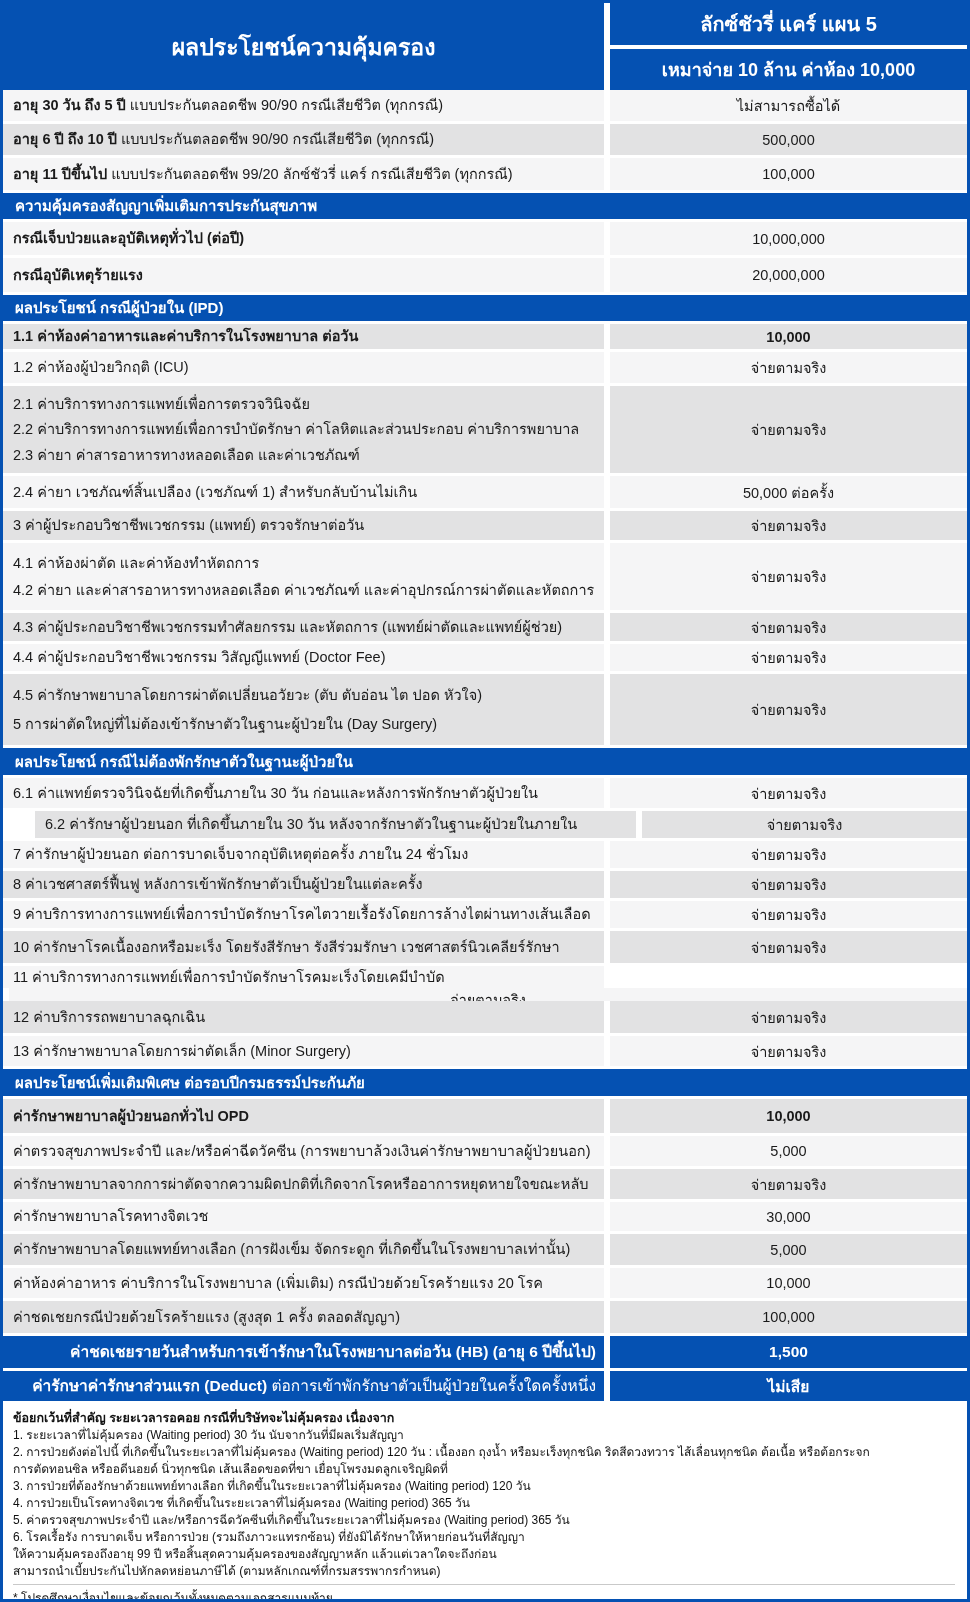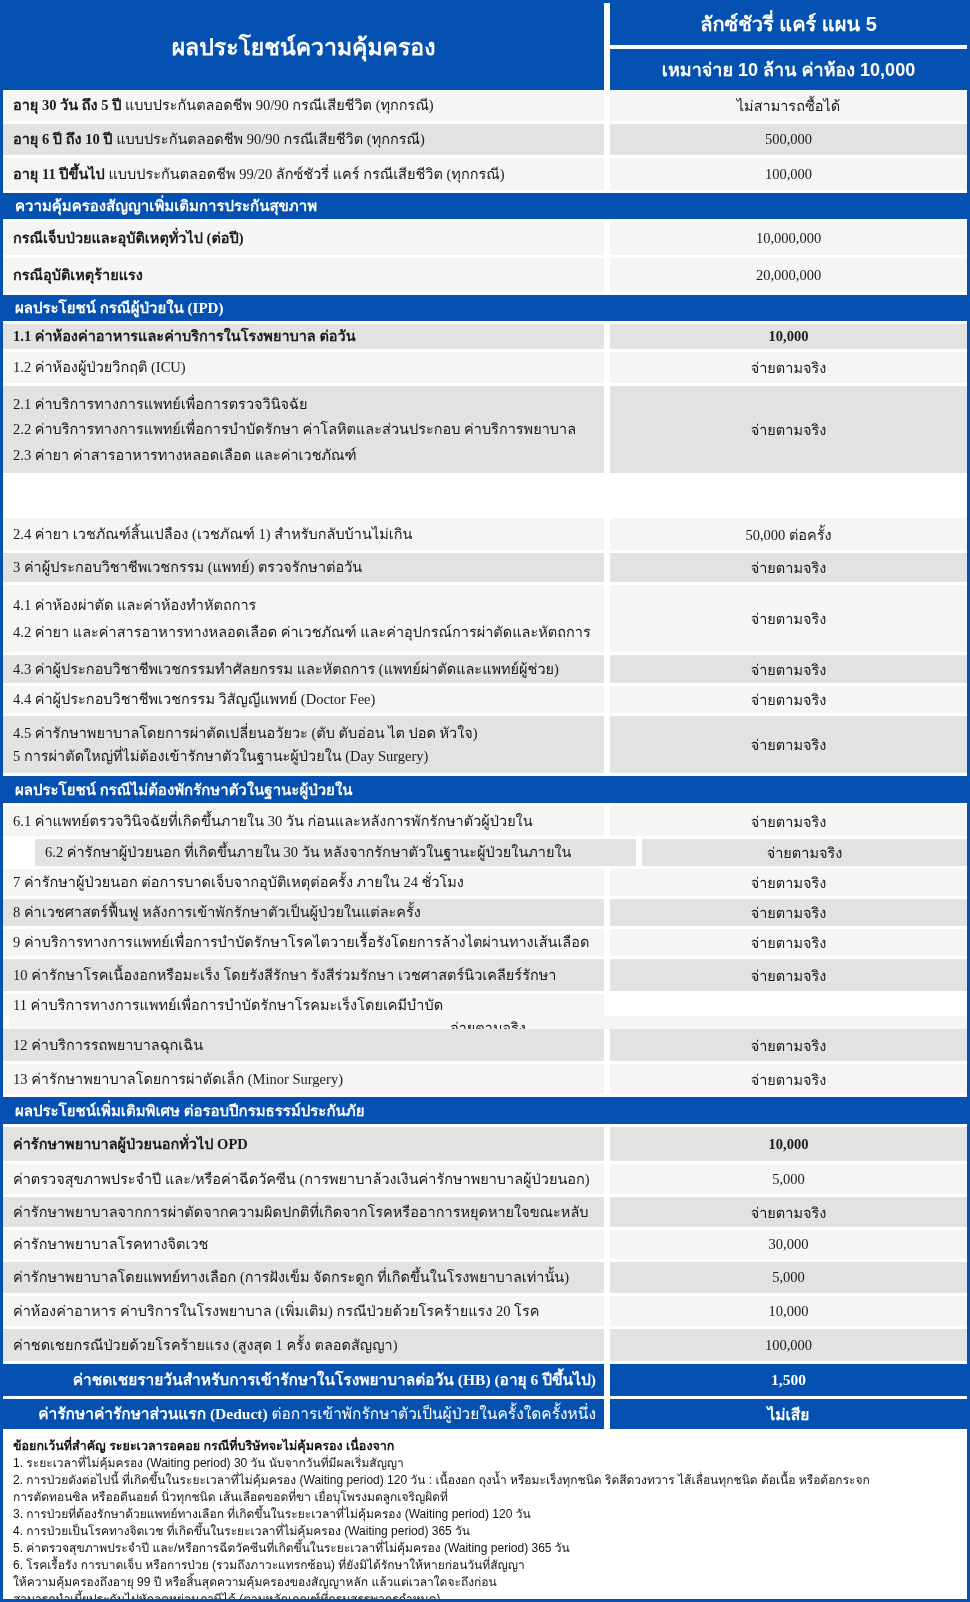--- a/index.html
+++ b/index.html
@@ -26,21 +26,21 @@
   .hdr-plan {
     flex: 1; display: flex; align-items: center; justify-content: center;
     color: #fff; font-weight: bold; font-size: 20px; background: #0551b2;
     border-bottom: 4px solid #ffffff;
   }
   .hdr-sub {
     flex: 1; display: flex; align-items: center; justify-content: center;
     color: #fff; font-weight: bold; font-size: 18px; background: #0551b2;
   }
   
-  .tbody { flex: 1; display: flex; flex-direction: column; font-family: Liberation Serif, serif; }
+  .tbody { flex: 1; display: flex; flex-direction: column; }
   .row { display: flex; border-bottom: 3px solid #ffffff; flex: 0 0 auto; }
   .row.section { background: #0551b2; align-items: center; }
   .section-label {
     color: #ffffff; font-weight: bold; font-size: 15px; padding-left: 12px;
   }
   .cell.label {
     width: 601px; padding: 2px 8px 2px 10px;
     display: flex; flex-direction: column; justify-content: space-evenly;
     font-size: 14.5px; line-height: 1.25;
   }
@@ -131,21 +131,21 @@
         <div class="cell value">จ่ายตามจริง</div>
       </div>
       <div class="row item dark" style="height: 90px;">
         <div class="cell label">
           <div class="line"><span>2.1 ค่าบริการทางการแพทย์เพื่อการตรวจวินิจฉัย</span></div>
           <div class="line"><span>2.2 ค่าบริการทางการแพทย์เพื่อการบำบัดรักษา ค่าโลหิตและส่วนประกอบ ค่าบริการพยาบาล</span></div>
           <div class="line"><span>2.3 ค่ายา ค่าสารอาหารทางหลอดเลือด และค่าเวชภัณฑ์</span></div>
         </div>
         <div class="cell value">จ่ายตามจริง</div>
       </div>
-      <div class="row item light" style="height: 35px; margin-top: 42px;">
+      <div class="row item light" style="height: 35px;">
         <div class="cell label">
           <div class="line"><span>2.4 ค่ายา เวชภัณฑ์สิ้นเปลือง (เวชภัณฑ์ 1) สำหรับกลับบ้านไม่เกิน</span></div>
         </div>
         <div class="cell value">50,000 ต่อครั้ง</div>
       </div>
       <div class="row item dark" style="height: 32px;">
         <div class="cell label">
           <div class="line"><span>3 ค่าผู้ประกอบวิชาชีพเวชกรรม (แพทย์) ตรวจรักษาต่อวัน</span></div>
         </div>
         <div class="cell value">จ่ายตามจริง</div>
@@ -162,21 +162,21 @@
           <div class="line"><span>4.3 ค่าผู้ประกอบวิชาชีพเวชกรรมทำศัลยกรรม และหัตถการ (แพทย์ผ่าตัดและแพทย์ผู้ช่วย)</span></div>
         </div>
         <div class="cell value">จ่ายตามจริง</div>
       </div>
       <div class="row item light" style="height: 30px;">
         <div class="cell label">
           <div class="line"><span>4.4 ค่าผู้ประกอบวิชาชีพเวชกรรม วิสัญญีแพทย์ (Doctor Fee)</span></div>
         </div>
         <div class="cell value">จ่ายตามจริง</div>
       </div>
-      <div class="row item dark" style="height: 60px;">
+      <div class="row item dark" style="height: 74px;">
         <div class="cell label">
           <div class="line"><span>4.5 ค่ารักษาพยาบาลโดยการผ่าตัดเปลี่ยนอวัยวะ (ตับ ตับอ่อน ไต ปอด หัวใจ)</span></div>
           <div class="line"><span>5 การผ่าตัดใหญ่ที่ไม่ต้องเข้ารักษาตัวในฐานะผู้ป่วยใน (Day Surgery)</span></div>
         </div>
         <div class="cell value">จ่ายตามจริง</div>
       </div>
       <div class="row section" style="height: 30px;">
         <div class="section-label">ผลประโยชน์ กรณีไม่ต้องพักรักษาตัวในฐานะผู้ป่วยใน</div>
       </div>
       <div class="row item light" style="height: 33px;">

